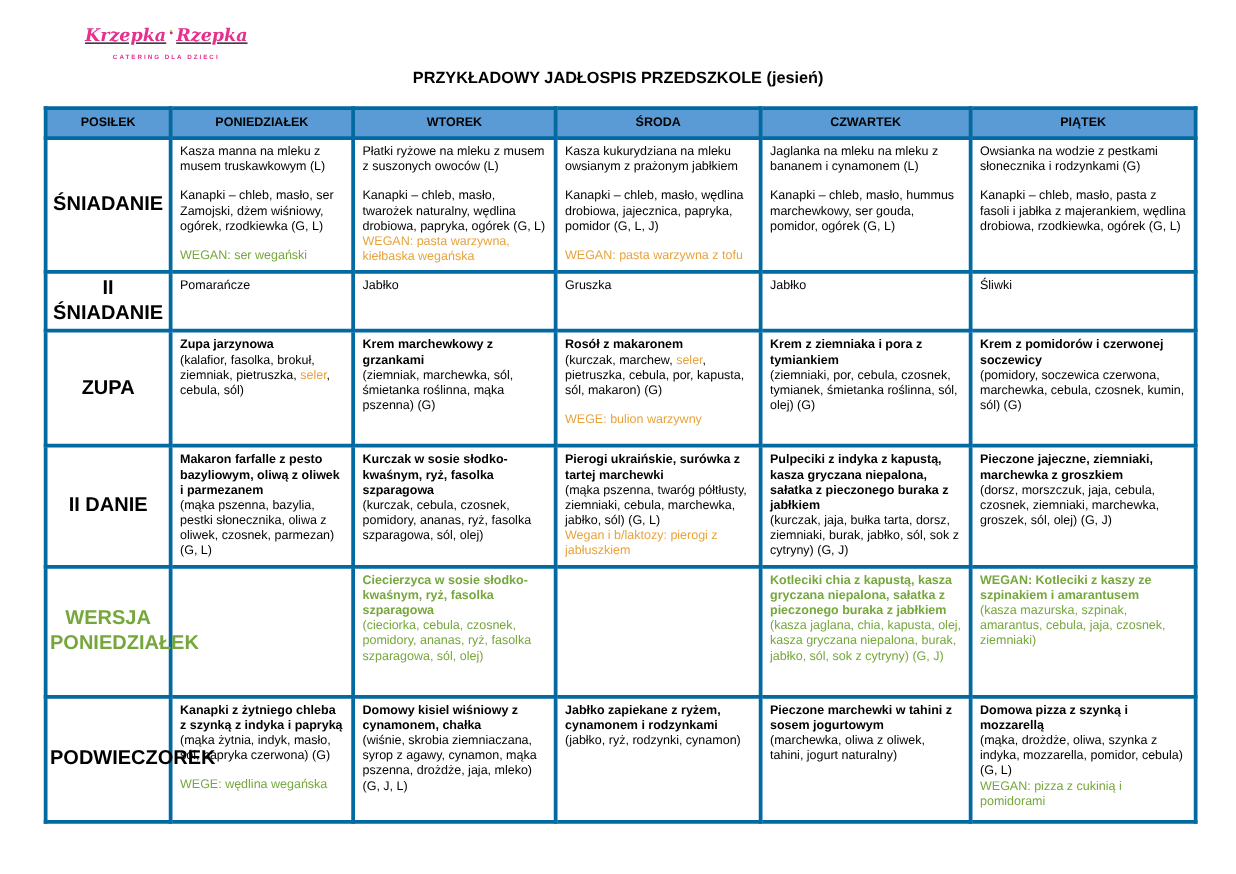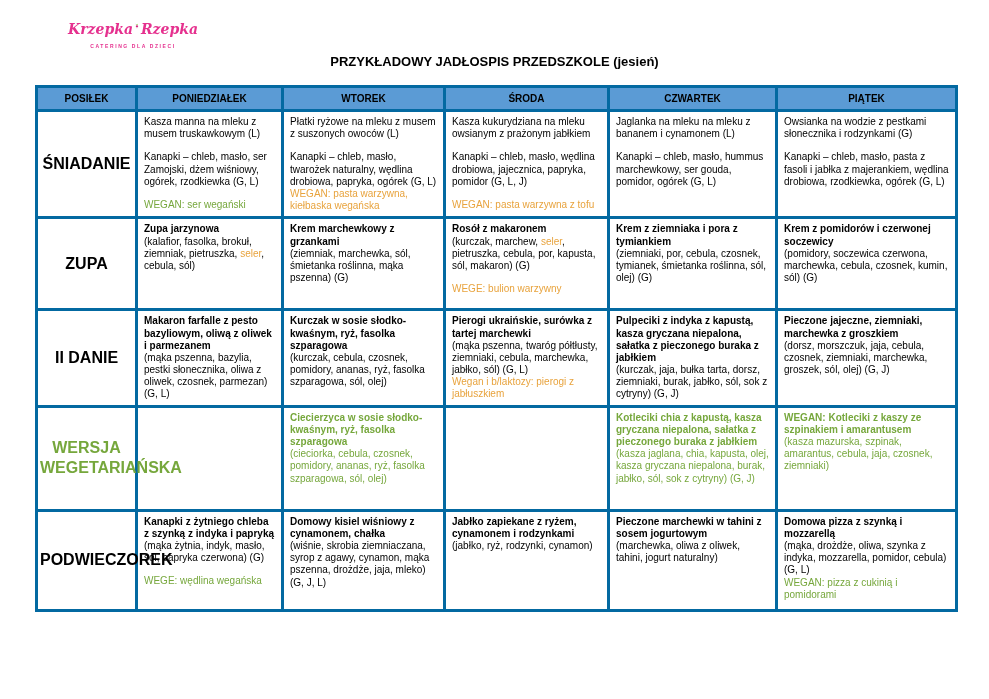--- a/index.html
+++ b/index.html
@@ -6,21 +6,21 @@
   html, body { background: #ffffff; }
   body {
     width: 989px; height: 699px;
     font-family: "Liberation Sans", sans-serif;
     color: #000;
   }
   .page { position: relative; width: 989px; height: 699px; overflow: hidden; background: #fff; }
 
   
   .logo { position: absolute; left: 68px; top: 10px; width: 130px; text-align: center; }
-  .brand { display: flex; align-items: flex-end; justify-content: flex-start; gap: 2px; }
+  .brand { display: flex; align-items: flex-end; justify-content: flex-start; gap: 2px; text-decoration: underline; }
   .brand-word {
     font-family: "DejaVu Serif", serif;
     font-style: italic; font-weight: bold;
     font-size: 14px; color: #e5308e; line-height: 1;
     padding-bottom: 6px;
   }
   .radish-svg { display: block; }
   .tagline { font-size: 5px; letter-spacing: 1.6px; color: #e5308e; margin-top: 1px; font-weight: bold; }
 
   
@@ -129,20 +129,38 @@
             <div class="para"><span class="seg-n">Jaglanka na mleku na mleku z bananem i cynamonem (L)</span></div>
             <div class="para blank"></div>
             <div class="para"><span class="seg-n">Kanapki – chleb, masło, hummus marchewkowy, ser gouda, pomidor, ogórek (G, L)</span></div>
           </td>
           <td>
             <div class="para"><span class="seg-n">Owsianka na wodzie z pestkami słonecznika i rodzynkami (G)</span></div>
             <div class="para blank"></div>
             <div class="para"><span class="seg-n">Kanapki – chleb, masło, pasta z fasoli i jabłka z majerankiem, wędlina drobiowa, rzodkiewka, ogórek (G, L)</span></div>
           </td>
         </tr>
+        <tr class="row-1 row-center">
+          <th class="row-label ">II ŚNIADANIE</th>
+          <td>
+            <div class="para"><span class="seg-n">Pomarańcze</span></div>
+          </td>
+          <td>
+            <div class="para"><span class="seg-n">Jabłko</span></div>
+          </td>
+          <td>
+            <div class="para"><span class="seg-n">Gruszka</span></div>
+          </td>
+          <td>
+            <div class="para"><span class="seg-n">Jabłko</span></div>
+          </td>
+          <td>
+            <div class="para"><span class="seg-n">Śliwki</span></div>
+          </td>
+        </tr>
         <tr class="row-2">
           <th class="row-label ">ZUPA</th>
           <td>
             <div class="para"><span class="seg-b">Zupa jarzynowa</span></div>
             <div class="para"><span class="seg-n">(kalafior, fasolka, brokuł, ziemniak, pietruszka, </span><span class="seg-o">seler</span><span class="seg-n">, cebula, sól)</span></div>
           </td>
           <td>
             <div class="para"><span class="seg-b">Krem marchewkowy z grzankami</span></div>
             <div class="para"><span class="seg-n">(ziemniak, marchewka, sól, śmietanka roślinna, mąka pszenna) (G)</span></div>
           </td>
@@ -179,21 +197,21 @@
           <td>
             <div class="para"><span class="seg-b">Pulpeciki z indyka z kapustą, kasza gryczana niepalona, sałatka z pieczonego buraka z jabłkiem</span></div>
             <div class="para"><span class="seg-n">(kurczak, jaja, bułka tarta, dorsz, ziemniaki, burak, jabłko, sól, sok z cytryny) (G, J)</span></div>
           </td>
           <td>
             <div class="para"><span class="seg-b">Pieczone jajeczne, ziemniaki, marchewka z groszkiem</span></div>
             <div class="para"><span class="seg-n">(dorsz, morszczuk, jaja, cebula, czosnek, ziemniaki, marchewka, groszek, sól, olej) (G, J)</span></div>
           </td>
         </tr>
         <tr class="row-4">
-          <th class="row-label label-green">WERSJA WEGETARIAŃSKA</th>
+          <th class="row-label label-green">WERSJA PONIEDZIAŁEK</th>
           <td></td>
           <td>
             <div class="para"><span class="seg-gb">Ciecierzyca w sosie słodko-kwaśnym, ryż, fasolka szparagowa</span></div>
             <div class="para"><span class="seg-g">(cieciorka, cebula, czosnek, pomidory, ananas, ryż, fasolka szparagowa, sól, olej)</span></div>
           </td>
           <td></td>
           <td>
             <div class="para"><span class="seg-gb">Kotleciki chia z kapustą, kasza gryczana niepalona, sałatka z pieczonego buraka z jabłkiem</span></div>
             <div class="para"><span class="seg-g">(kasza jaglana, chia, kapusta, olej, kasza gryczana niepalona, burak, jabłko, sól, sok z cytryny) (G, J)</span></div>
           </td>

